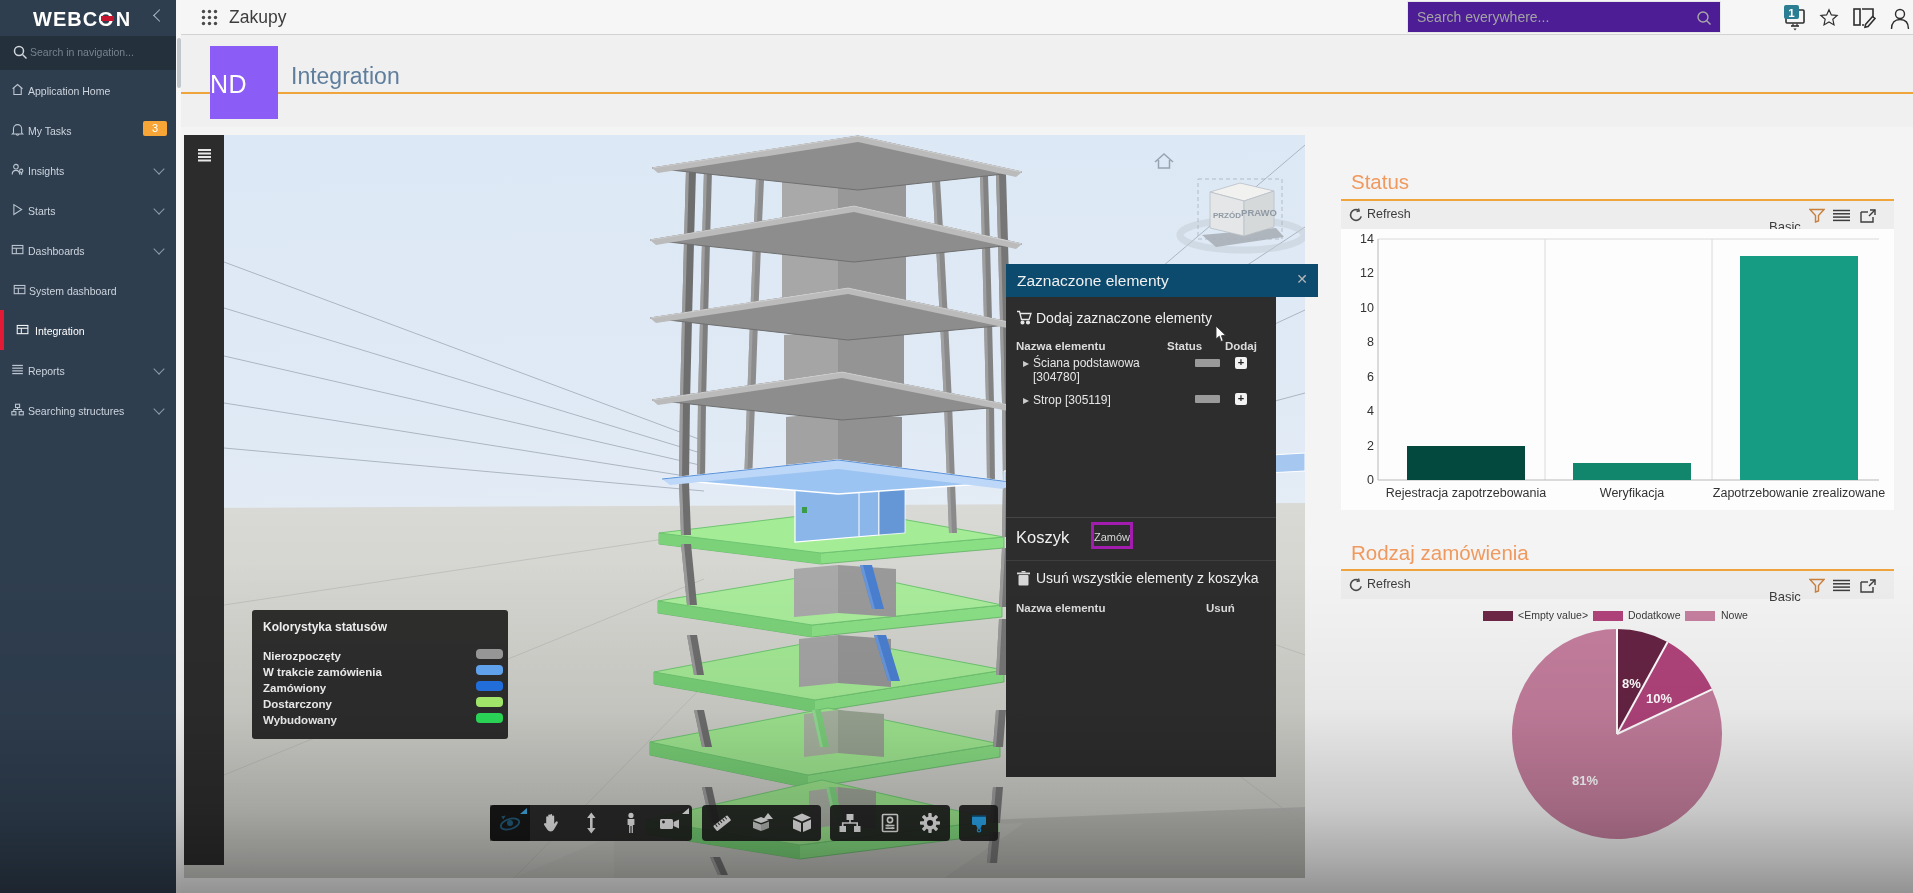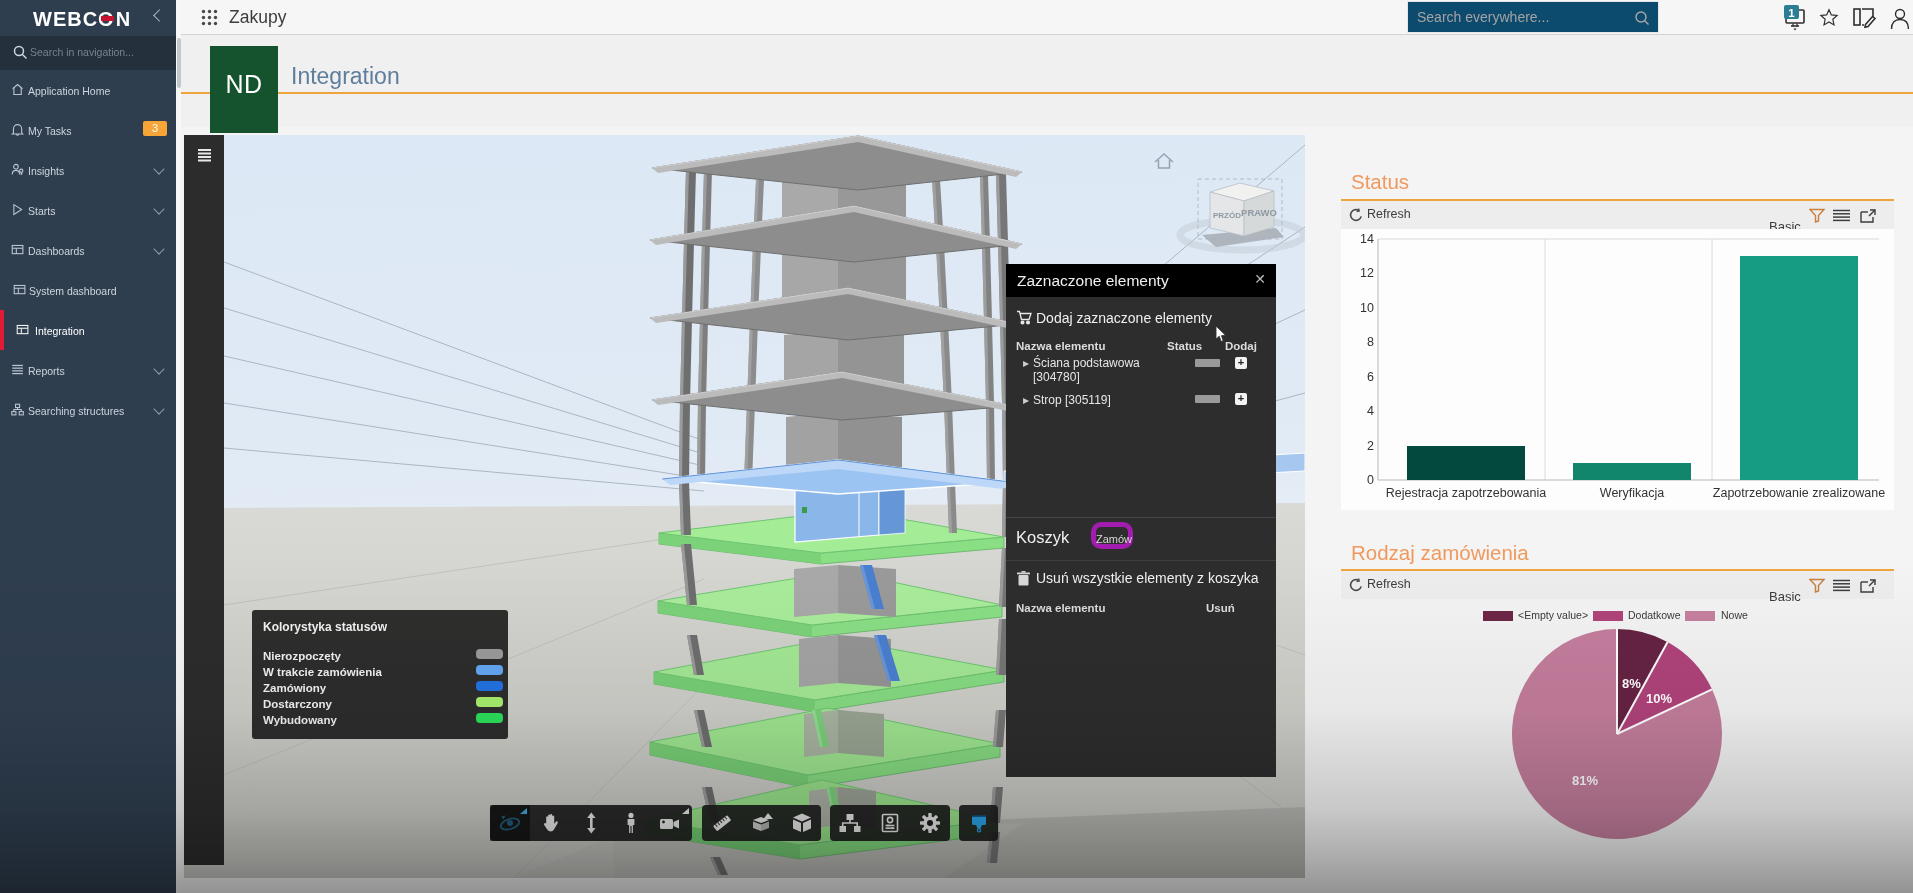--- a/index.html
+++ b/index.html
@@ -4,27 +4,27 @@
 <style>
 html,body{margin:0;padding:0;}
 body{font-family:"Liberation Sans",sans-serif;}
 #page{position:relative;width:1913px;height:893px;overflow:hidden;background:#f4f4f4;}
 #page *{box-sizing:border-box;}
 .abs{position:absolute;}
 
 
 #topbar{left:176px;top:0;width:1737px;height:35px;background:#f6f6f6;border-bottom:1px solid #d2d2d2;}
 #zakupy{left:53px;top:7px;font-size:17.5px;color:#3d3d3d;position:absolute;}
-#searchbox{left:1231px;top:1px;width:252px;height:32px;background:#0c4a6e;border:1px solid #e6e6e6;position:absolute;}
+#searchbox{left:1231px;top:1px;width:314px;height:32px;background:#4c1d95;border:1px solid #e6e6e6;position:absolute;}
 #searchbox span{position:absolute;left:9px;top:7px;font-size:14px;color:#a3a3a3;}
 
 
 #hdrzone{left:177px;top:35px;width:1736px;height:92px;background:#f0f0f0;}
 #orangeline{left:181px;top:92px;width:1732px;height:2px;background:#f0a43c;}
-#ndtile{left:210px;top:46px;width:68px;height:87px;background:#14532d;color:#fff;font-size:25px;text-align:center;line-height:76px;letter-spacing:.5px;}
+#ndtile{left:210px;top:46px;width:68px;height:73px;background:#8b5cf6;color:#fff;font-size:25px;line-height:76px;letter-spacing:.5px;}
 #apptitle{left:291px;top:63px;font-size:23px;color:#5e7e9c;}
 
 
 #sidebar{left:0;top:0;width:176px;height:893px;background:#2f3e4f;}
 #sblogo{position:absolute;left:0;top:0;width:176px;height:36px;}
 #sbsearch{position:absolute;left:0;top:36px;width:176px;height:34px;background:#25303d;}
 #sbsearch span{position:absolute;left:30px;top:10px;font-size:10.5px;color:#76838f;}
 #sbscroll{left:176px;top:0px;width:5px;height:893px;background:#f7f7f7;}
 #sbthumb{left:176.5px;top:38px;width:4px;height:50px;background:#c2c7cc;border-radius:2px;}
 .nav{position:absolute;left:0;width:176px;height:40px;color:#cdd5dd;font-size:10.5px;}
@@ -41,29 +41,29 @@
 #vstrip{position:absolute;left:0;top:0;width:40px;height:730px;background:#2c2c2c;}
 #vstrip .bars{position:absolute;left:14px;top:14px;width:13px;height:2.2px;background:#e8e8e8;box-shadow:0 3.5px 0 #e8e8e8,0 7px 0 #e8e8e8,0 10.5px 0 #e8e8e8;}
 
 
 #legendpanel{left:68px;top:475px;width:256px;height:129px;background:rgba(38,38,38,.96);border-radius:3px;color:#f2f2f2;}
 #legendpanel .ttl{position:absolute;left:11px;top:10px;font-size:12px;font-weight:bold;}
 .lrow{position:absolute;left:11px;font-size:11.5px;font-weight:bold;}
 .lsw{position:absolute;left:224px;width:27px;height:10px;border-radius:4px;}
 
 #selpanel{left:1006px;top:264px;width:270px;height:513px;background:#2d2d2d;color:#e8e8e8;}
-#selttl{position:absolute;left:0;top:0;width:270px;height:33px;background:#000000;}
+#selttl{position:absolute;left:0;top:0;width:312px;height:33px;background:#0c4a6e;}
 #selttl span{position:absolute;left:11px;top:8px;font-size:15.5px;color:#f0f0f0;}
 #selttl .x{position:absolute;left:auto;right:10px;top:7px;font-size:14px;color:#b5b5b5;}
 .prow{position:absolute;font-size:14.5px;color:#f0f0f0;}
 .phead{position:absolute;font-size:11.5px;font-weight:bold;color:#dcdcdc;}
 .pitem{position:absolute;font-size:12px;color:#e6e6e6;}
 .pill{position:absolute;width:25px;height:8px;background:#9a9a9a;border-radius:1px;}
 .plus{position:absolute;width:12px;height:12px;background:#f2f2f2;border-radius:2px;color:#222;font-size:11px;font-weight:bold;text-align:center;line-height:11px;}
-#zamow{position:absolute;left:75px;top:-6px;width:42px;height:27px;border:5px solid #a21caf;color:#d8d8d8;font-size:11px;text-align:center;line-height:25px;border-radius:10px;}
+#zamow{position:absolute;left:75px;top:-6px;width:42px;height:27px;border:3px solid #a21caf;color:#d8d8d8;font-size:11px;text-align:center;line-height:25px;border-radius:0;}
 
 
 .vtb{background:rgba(30,30,30,.93);border-radius:4px;height:36px;top:670px;}
 .vtb svg{margin:0;}
 .vbtn{position:absolute;top:0;width:40.4px;height:36px;}
 .vbtn svg{position:absolute;left:50%;top:50%;transform:translate(-50%,-50%);}
 
 
 .secttl{font-size:20.5px;color:#f0995e;}
 .secline{width:553px;height:2px;background:#f0a43c;}

